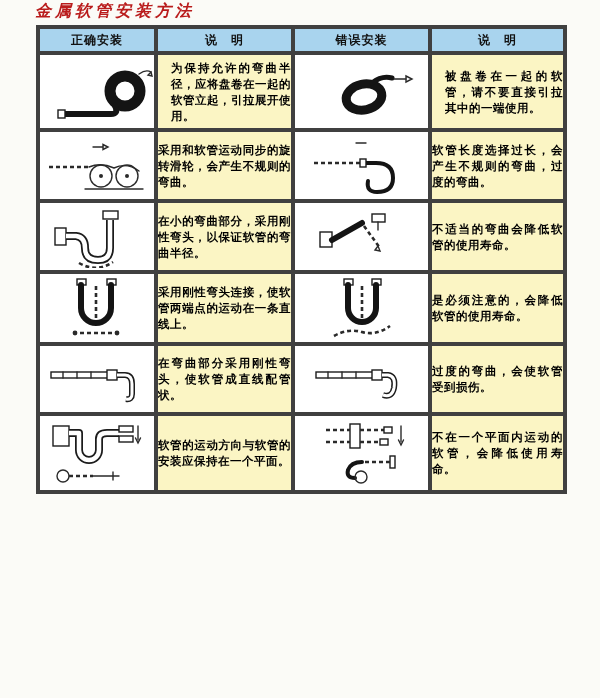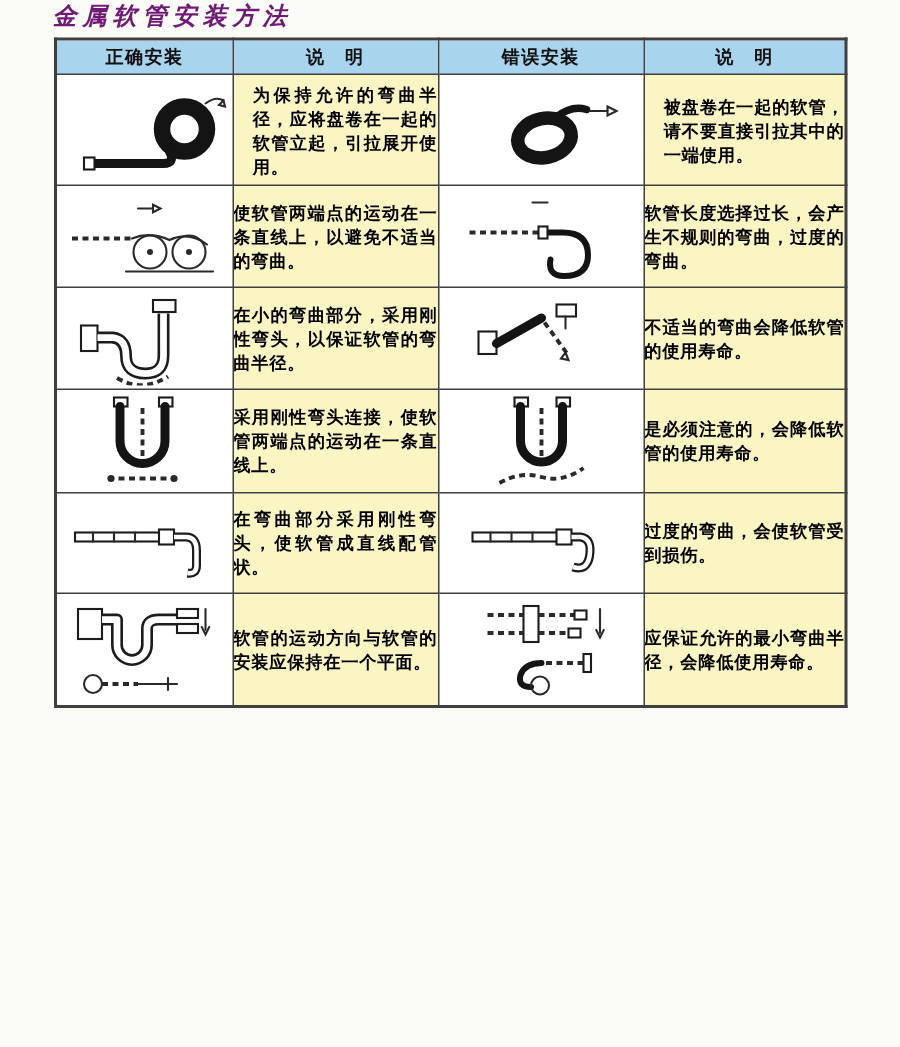--- a/index.html
+++ b/index.html
@@ -6,29 +6,29 @@
   body{
     width:600px;height:698px;
     background:#fbfbf7;
     font-family:"DejaVu Sans","Liberation Sans",sans-serif;
     position:relative;color:#000;
   }
   .page-title{
     position:absolute;left:35px;top:1px;
     font-family:"DejaVu Serif","Liberation Serif",serif;
     font-size:16px;font-weight:bold;font-style:italic;
-    letter-spacing:4px;color:#701a75;
+    letter-spacing:4px;color:#b91c1c;
   }
   table.install-table{
     position:absolute;left:36px;top:25px;
     width:527px;border-collapse:collapse;table-layout:fixed;
     border:2px solid #3f3f3f;
   }
   .install-table td,.install-table th{
-    border:1px solid #404040;
+    border:4px solid #404040;
     padding:0;vertical-align:middle;
     overflow:hidden;
   }
   .install-table th{
     background:#a9d4ee;height:22px;
     font-size:12px;font-weight:bold;color:#111;
     letter-spacing:1px;text-align:center;
   }
   .img-cell{background:#ffffff;text-align:center;}
   .img-cell svg{display:block;margin:0 auto;}
@@ -100,21 +100,21 @@
         <path class="thin" d="M62,9.5 l5,2.5 -5,2.5 z" fill="#2a2a2a"></path>
         <line class="dash" x1="8" y1="32" x2="48" y2="32"></line>
         <circle class="thin" cx="60" cy="41" r="11"></circle>
         <circle cx="60" cy="41" r="2" fill="#2a2a2a"></circle>
         <circle class="thin" cx="86" cy="41" r="11"></circle>
         <circle cx="86" cy="41" r="2" fill="#2a2a2a"></circle>
         <path class="thin" d="M48,32 Q60,27 73,33 Q86,27 98,36" stroke-width="2.4"></path>
         <line class="thin" x1="44" y1="54" x2="102" y2="54" stroke-width="2.6"></line>
       </svg>
     </td>
-    <td class="desc-cell">使软管两端点的运动在一条直线上，以避免不适当的弯曲。</td>
+    <td class="desc-cell">采用和软管运动同步的旋转滑轮，会产生不规则的弯曲。</td>
     <td class="img-cell">
       <svg width="112" height="62" viewBox="0 0 112 62">
         <path class="thin" d="M50,8 h10"></path>
         <line class="dash" x1="8" y1="28" x2="56" y2="28"></line>
         <path class="hose" d="M56,28 H70 Q87,28 87,43 Q87,57 71,57 Q60,57 62,46" stroke-width="4"></path>
         <rect class="fit" x="54" y="24" width="6" height="8"></rect>
       </svg>
     </td>
     <td class="desc-cell">软管长度选择过长，会产生不规则的弯曲，过度的弯曲。</td>
   </tr>
@@ -224,16 +224,16 @@
         <rect class="fit" x="78" y="9" width="8" height="6"></rect>
         <rect class="fit" x="74" y="21" width="8" height="6"></rect>
         <line class="thin" x1="95" y1="8" x2="95" y2="24"></line>
         <path class="thin" d="M92.5,22 l2.5,5 2.5,-5" fill="none"></path>
         <rect class="fit" x="84" y="38" width="5" height="12"></rect>
         <line class="dash" x1="84" y1="44" x2="56" y2="44" stroke-width="4" stroke-dasharray="3 2"></line>
         <path class="hose" d="M56,44 Q45,44 42,52 Q40,60 49,60" stroke-width="4"></path>
         <circle class="thin" cx="55" cy="59" r="6"></circle>
       </svg>
     </td>
-    <td class="desc-cell">应保证允许的最小弯曲半径，会降低使用寿命。</td>
+    <td class="desc-cell">不在一个平面内运动的软管，会降低使用寿命。</td>
   </tr>
 </tbody>
   </table>
 
 </body></html>

